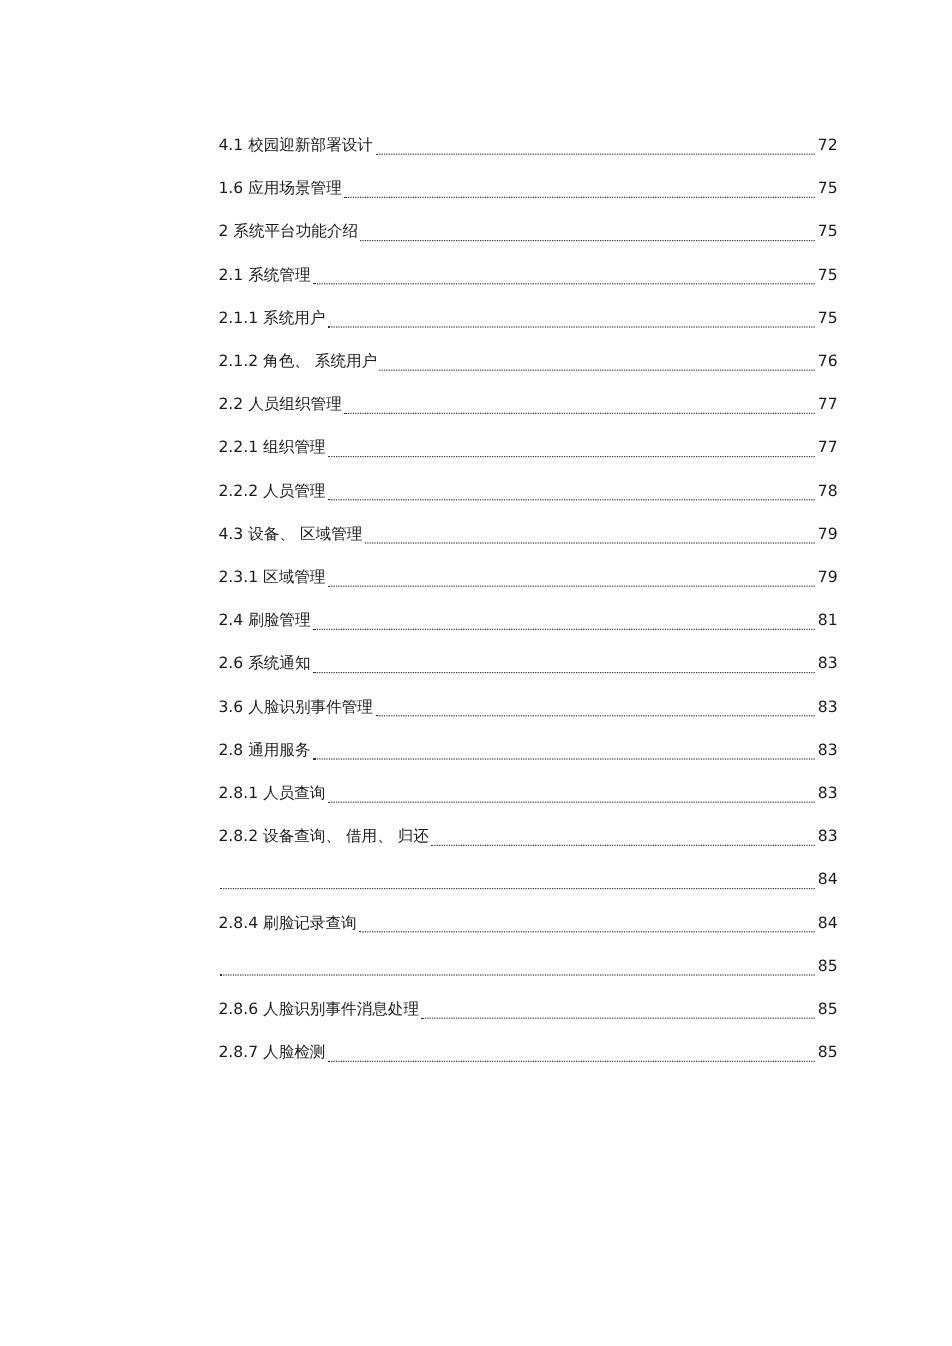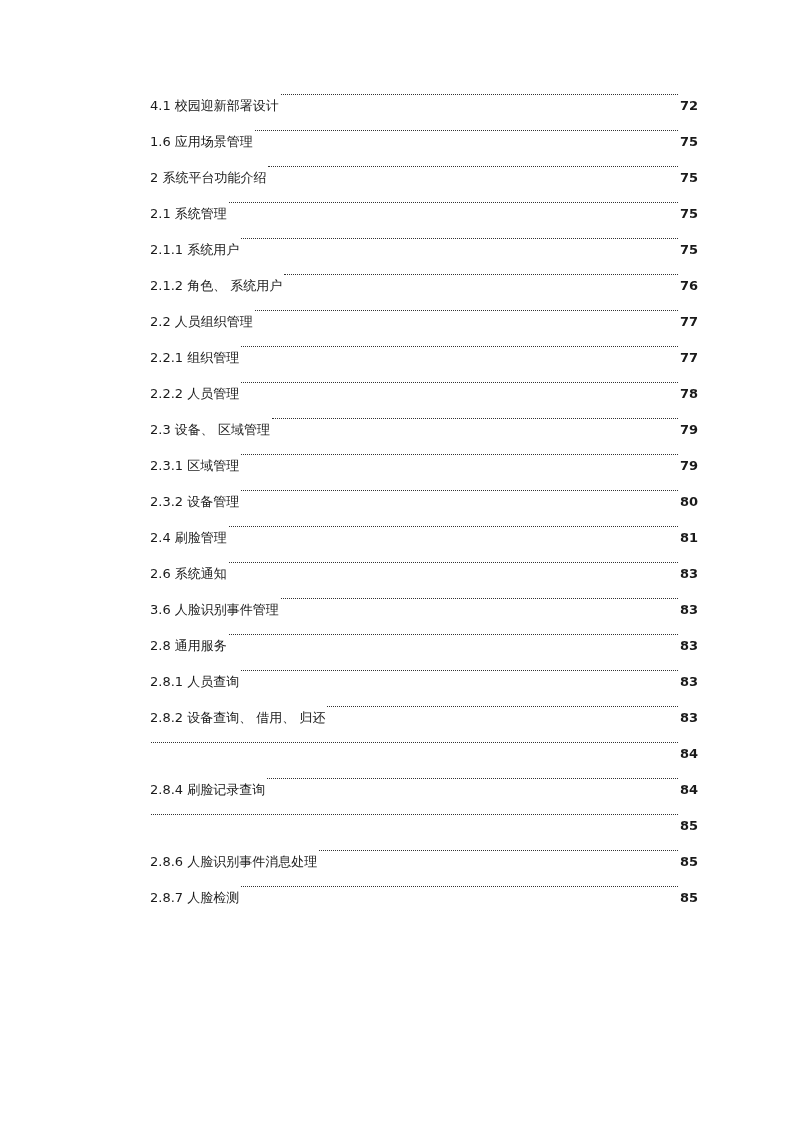--- a/index.html
+++ b/index.html
@@ -16,44 +16,44 @@
       color: #1a1a1a;
     }
     .toc {
       position: absolute;
       left: 150px;
       top: 96px;
       width: 548px;
     }
     .toc-row {
       display: flex;
-      align-items: flex-start;
+      align-items: flex-end;
       height: 36px;
       font-size: 13px;
       line-height: 20px;
       white-space: nowrap;
+      margin-left: 32px;
     }
     .toc-title {
       flex: 0 0 auto;
       padding-right: 1px;
     }
     .toc-leader {
       flex: 1 1 auto;
       height: 1px;
       margin: 0 1px;
       border-bottom: 1px dotted #333;
       position: relative;
       top: -3px;
       min-width: 10px;
     }
     .toc-page {
       flex: 0 0 auto;
       text-align: right;
       padding-left: 1px;
-      font-weight: bold;
     }
   </style>
 </head>
 <body>
 
 <div class="toc" id="toc">
     <div class="toc-row">
     <span class="toc-title">4.1 校园迎新部署设计</span>
     <span class="toc-leader"></span>
     <span class="toc-page">72</span>
@@ -92,33 +92,28 @@
     <span class="toc-title">2.2.1 组织管理 </span>
     <span class="toc-leader"></span>
     <span class="toc-page">77</span>
   </div>
     <div class="toc-row">
     <span class="toc-title">2.2.2 人员管理 </span>
     <span class="toc-leader"></span>
     <span class="toc-page">78</span>
   </div>
     <div class="toc-row">
-    <span class="toc-title">2.3 设备、  区域管理</span>
+    <span class="toc-title">4.3 设备、  区域管理</span>
     <span class="toc-leader"></span>
     <span class="toc-page">79</span>
   </div>
     <div class="toc-row">
     <span class="toc-title">2.3.1 区域管理 </span>
     <span class="toc-leader"></span>
     <span class="toc-page">79</span>
-  </div>
-    <div class="toc-row">
-    <span class="toc-title">2.3.2 设备管理 </span>
-    <span class="toc-leader"></span>
-    <span class="toc-page">80</span>
   </div>
     <div class="toc-row">
     <span class="toc-title">2.4 刷脸管理</span>
     <span class="toc-leader"></span>
     <span class="toc-page">81</span>
   </div>
     <div class="toc-row">
     <span class="toc-title">2.6  系统通知 </span>
     <span class="toc-leader"></span>
     <span class="toc-page">83</span>

